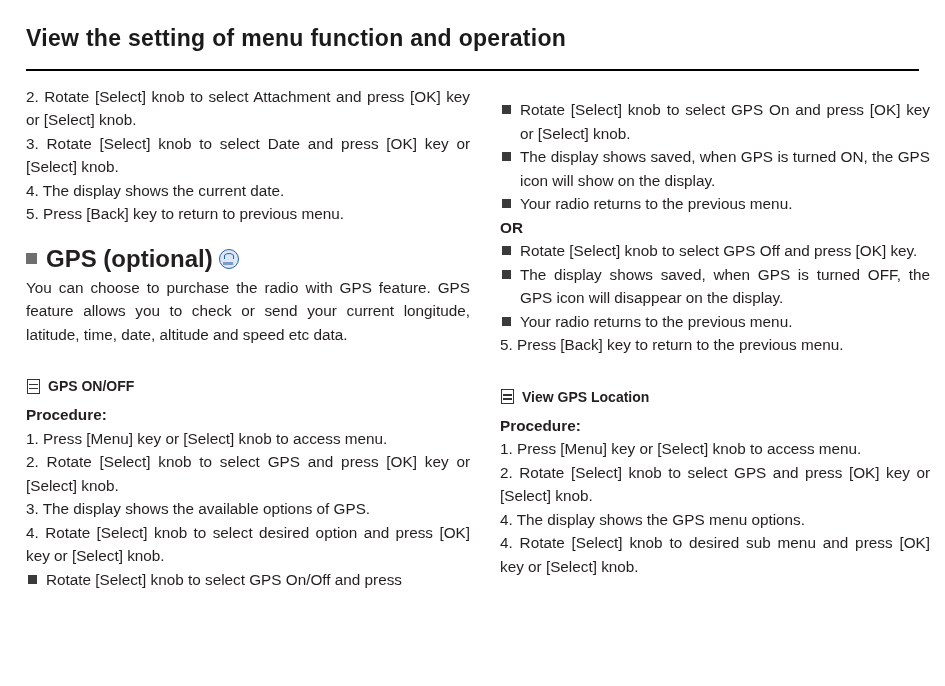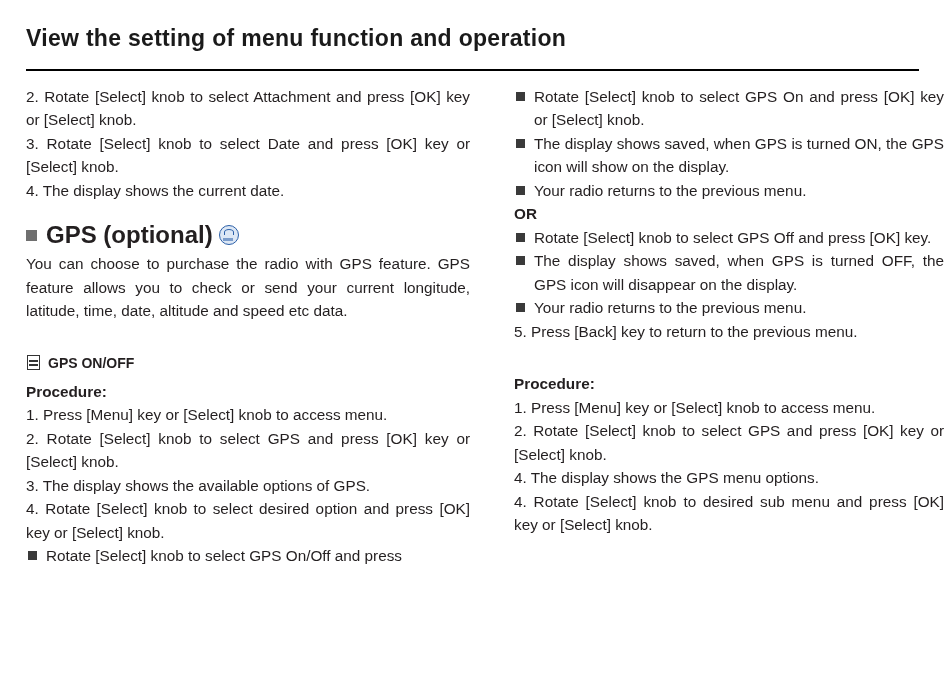--- a/index.html
+++ b/index.html
@@ -30,23 +30,24 @@
     line-height: 30px;
     white-space: nowrap;
   }
   .title-rule {
     border: none;
     border-top: 2px solid #000;
     margin: 6px 26px 0 26px;
   }
   .columns {
     display: flex;
-    gap: 44px;
+    gap: 30px;
     padding: 14px 24px 0 26px;
     box-sizing: border-box;
+    align-items: center;
   }
   .col {
     width: 444px;
     flex: 0 0 444px;
   }
   .col.right {
     width: 430px;
     flex: 0 0 430px;
   }
   p {
@@ -189,20 +190,21 @@
   <h1 class="page-title">View the setting of menu function and operation</h1>
   <hr class="title-rule">
 
   <div class="columns">
 
     <div class="col left">
 
       <p class="para just">2. Rotate [Select] knob to select Attachment and press [OK] key or [Select] knob.</p>
       <p class="para just">3. Rotate [Select] knob to select Date and press [OK] key or [Select] knob.</p>
       <p class="para">4. The display shows the current date.</p>
+      <p class="para">5. Press [Back] key to return to previous menu.</p>
 
       <div class="gap-md"></div>
 
       <div class="h-square">
         <span class="sq-bullet"></span>
         <span>GPS (optional)</span>
         <span class="gps-badge"></span>
       </div>
 
       <div style="height:4px"></div>
@@ -257,20 +259,24 @@
       </div>
       <div class="li-sq">
         <span class="bullet"></span>
         <span class="txt">Your radio returns to the previous menu.</span>
       </div>
 
       <p class="para">5. Press [Back] key to return to the previous menu.</p>
 
       <div class="gap-lg"></div>
 
+      <div class="h-book">
+        <span class="book-icon"></span>
+        <span>View GPS Location</span>
+      </div>
 
       <div style="height:3px"></div>
       <p class="sub-head">Procedure:</p>
       <p class="para">1. Press [Menu] key or [Select] knob to access menu.</p>
       <p class="para just">2. Rotate [Select] knob to select GPS and press [OK] key or [Select] knob.</p>
       <p class="para">4. The display shows the GPS menu options.</p>
       <p class="para just">4. Rotate [Select] knob to desired sub menu and press [OK] key or [Select] knob.</p>
 
     </div>
   </div>

